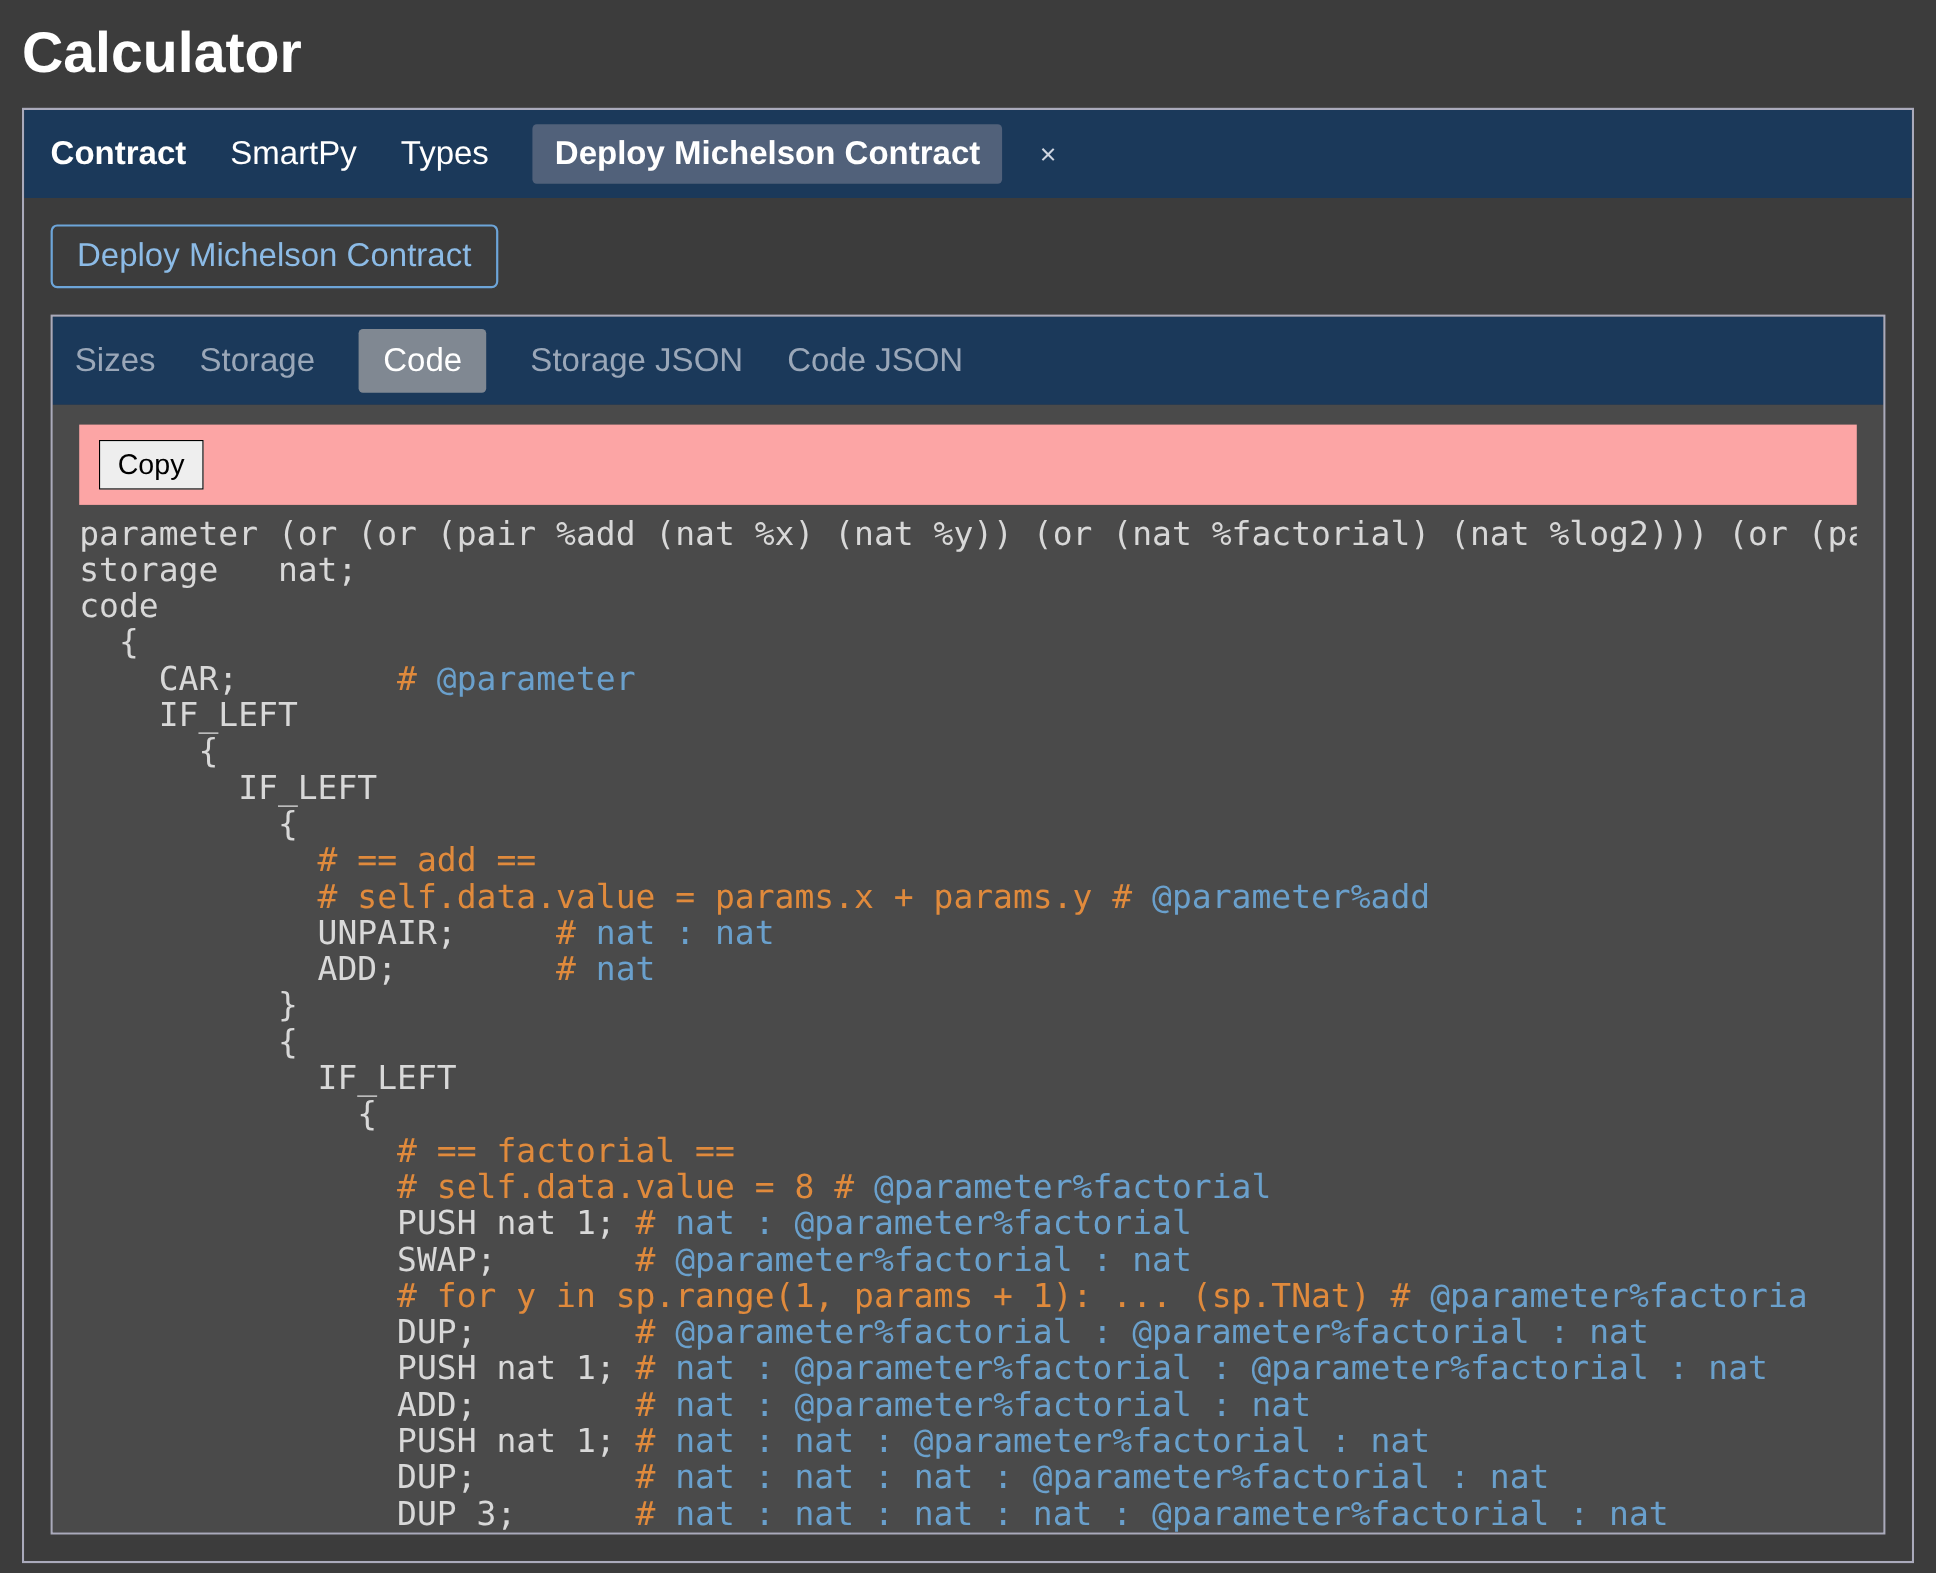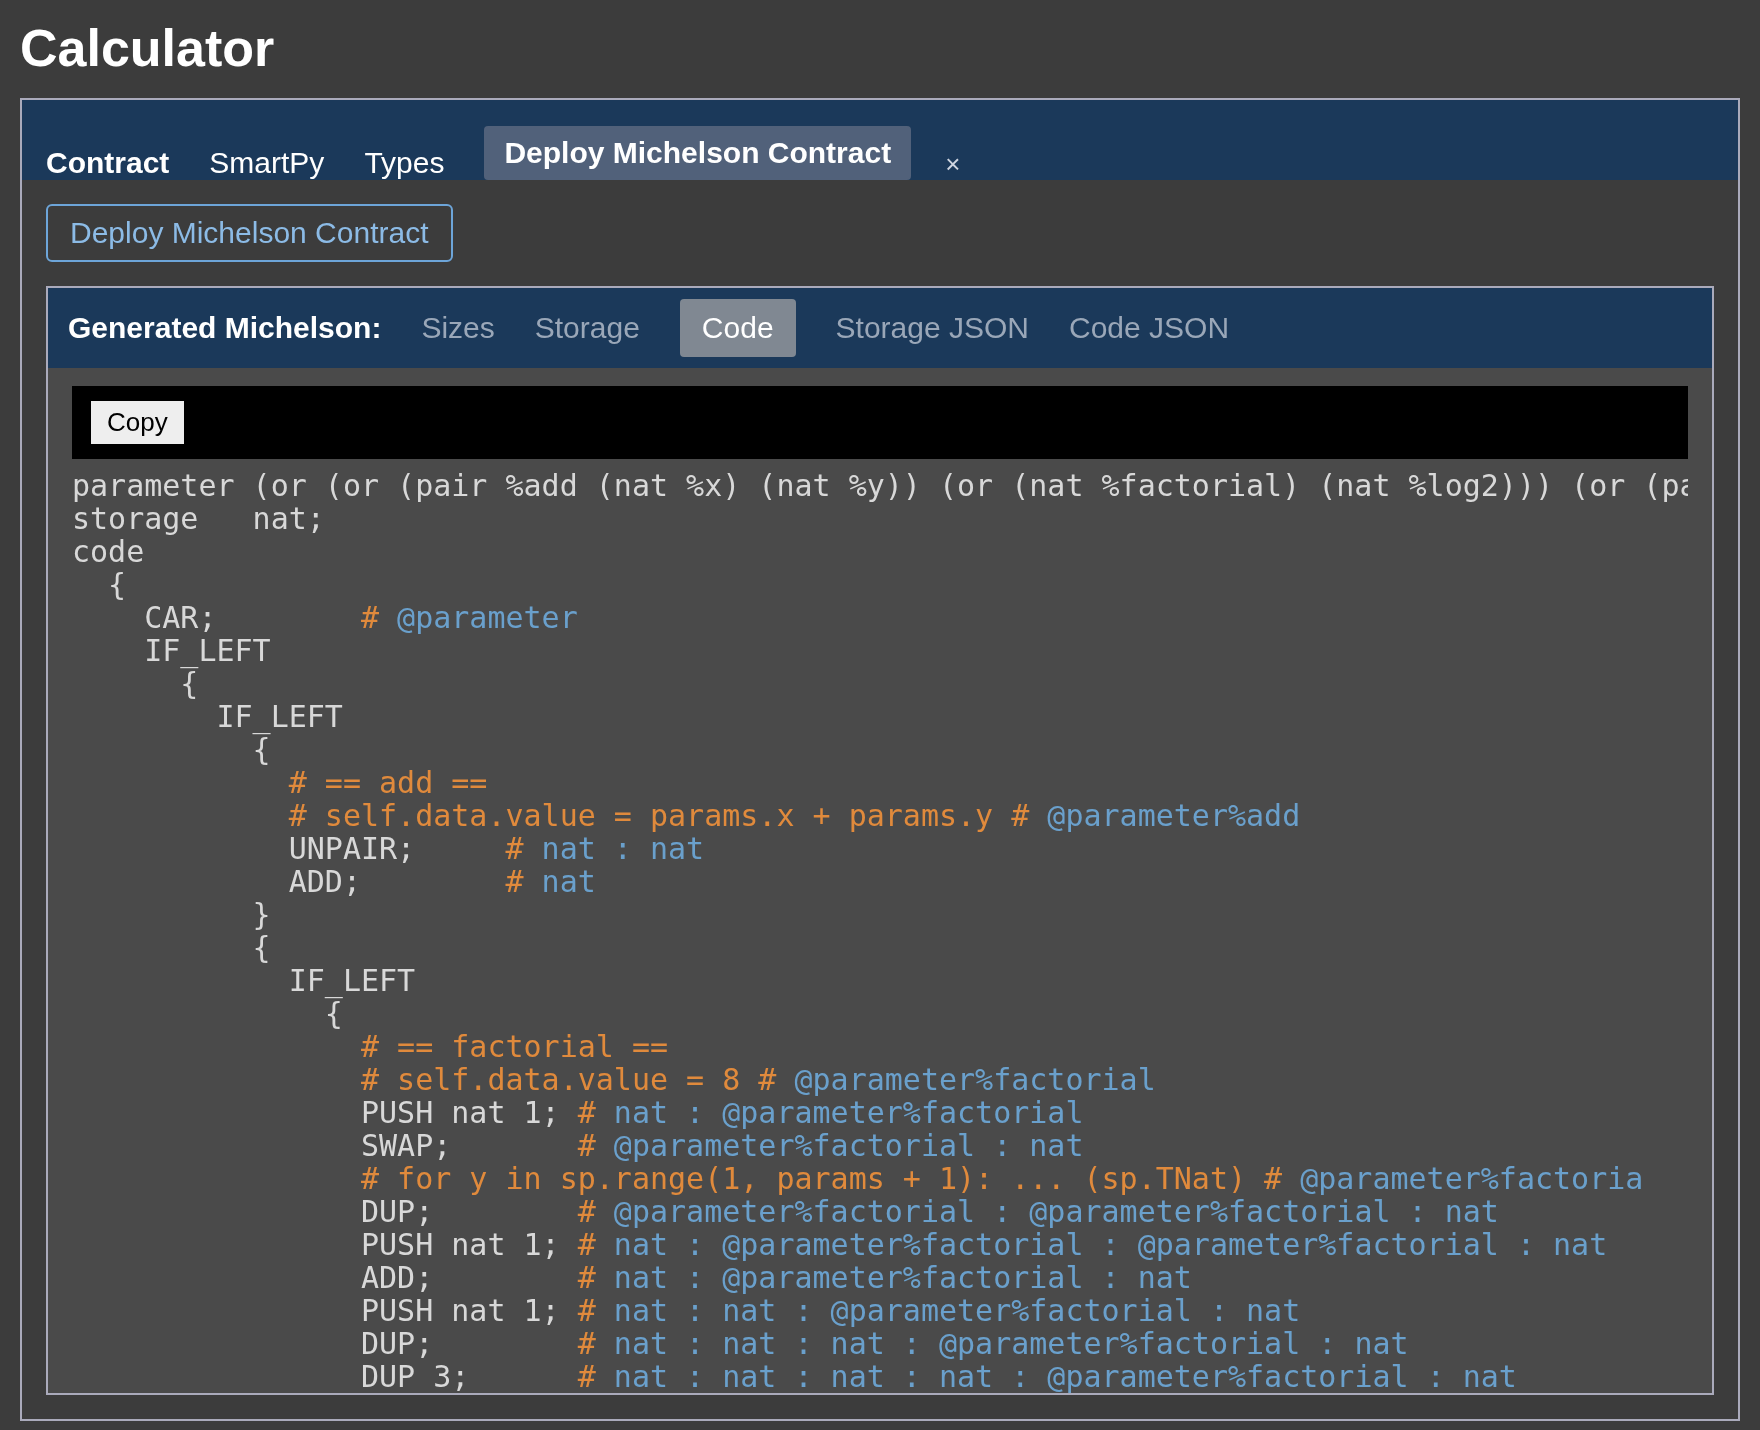--- a/index.html
+++ b/index.html
@@ -17,21 +17,21 @@
     font-weight: 700;
     padding: 18px 20px 20px 20px;
   }
   .outer-panel {
     margin: 0 20px;
     border: 2px solid #aab;
   }
   .tab-row-1 {
     background: #1b395a;
     display: flex;
-    align-items: flex-end;
+    align-items: center;
     padding: 0 24px;
     height: 80px;
     gap: 40px;
     font-size: 30px;
   }
   .tab1 { color: #fff; font-weight: 600; cursor: pointer; }
   .tab1.inactive { color: #ffffff; font-weight: 400; }
   .tab1.active-pill {
     background: #51617a;
     color: #fff;
@@ -78,21 +78,21 @@
     background: #4a4a4a;
     padding: 18px 24px 0 24px;
   }
   .code-title {
     color: #fff;
     font-size: 32px;
     font-weight: 700;
     margin-bottom: 14px;
   }
   .copy-bar {
-    background: #000000;
+    background: #fca5a5;
     padding: 14px 18px;
     margin-bottom: 10px;
   }
   .copy-btn {
     background: #eee;
     color: #000;
     border: 1px solid #000;
     font-size: 26px;
     padding: 6px 16px;
     cursor: pointer;
@@ -123,21 +123,20 @@
     <span class="close-x">×</span>
   </div>
 
   <div class="inner-area">
 
     <button class="deploy-btn">Deploy Michelson Contract</button>
 
     <div class="gen-panel">
 
       <div class="tab-row-2">
-        <span class="gen-label">Generated Michelson:</span>
         <span class="tab2">Sizes</span>
         <span class="tab2">Storage</span>
         <span class="tab2 active">Code</span>
         <span class="tab2">Storage JSON</span>
         <span class="tab2">Code JSON</span>
       </div>
 
       <div class="code-area">
         <div class="copy-bar">
           <button class="copy-btn">Copy</button>

